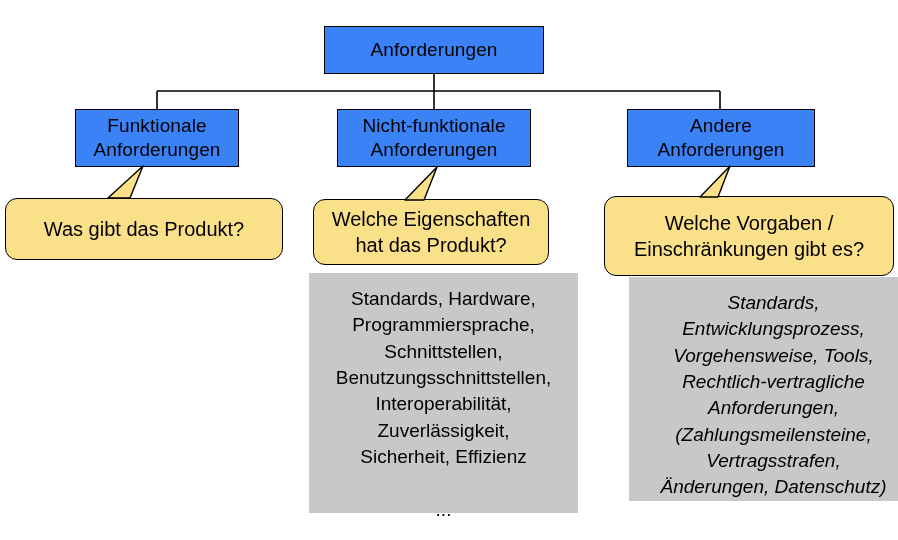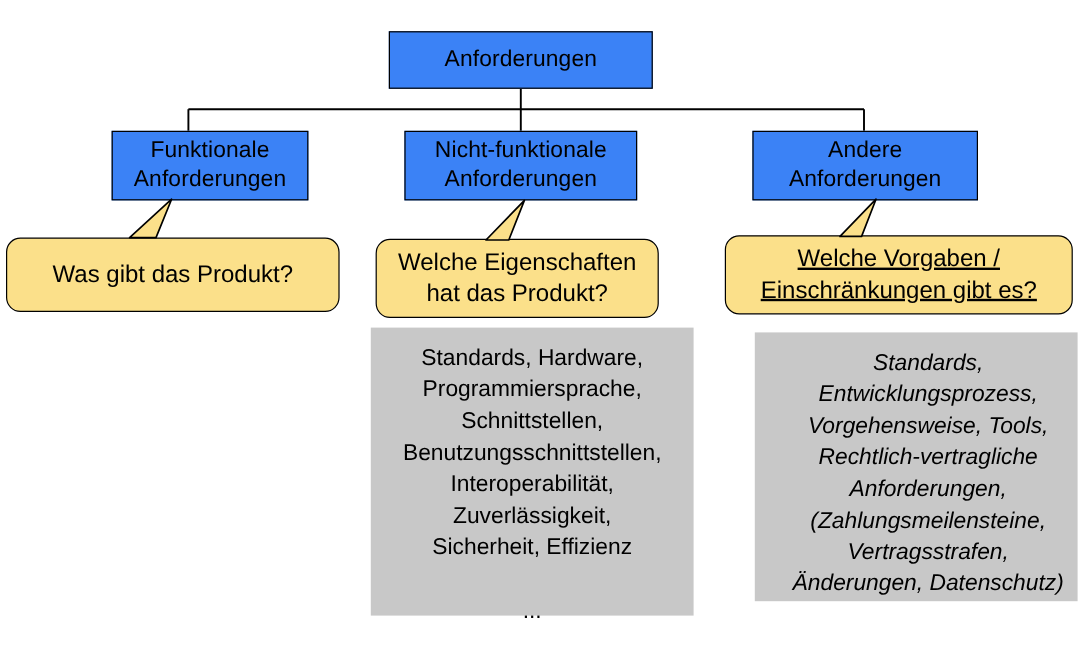--- a/index.html
+++ b/index.html
@@ -89,21 +89,21 @@
 
     <line x1="157" y1="91" x2="157" y2="109" stroke="#000000" stroke-width="1.6"></line>
     <line x1="434" y1="91" x2="434" y2="109" stroke="#000000" stroke-width="1.6"></line>
     <line x1="720" y1="91" x2="720" y2="109" stroke="#000000" stroke-width="1.6"></line>
   </svg>
 
   <div class="node" style="left:324px; top:26px; width:220px; height:48px;">
     <span>Anforderungen</span>
   </div>
 
-  <div class="node" style="left:93px; top:109px; width:164px; height:58px;">
+  <div class="node" style="left:75px; top:109px; width:164px; height:58px;">
     <span>Funktionale
 Anforderungen</span>
   </div>
 
   <div class="node" style="left:337px; top:109px; width:194px; height:58px;">
     <span>Nicht-funktionale
 Anforderungen</span>
   </div>
 
   <div class="node" style="left:627px; top:109px; width:188px; height:58px;">
@@ -119,21 +119,21 @@
 
   <div class="callout" style="left:5px; top:198px; width:278px; height:62px;">
     <span>Was gibt das Produkt?</span>
   </div>
 
   <div class="callout" style="left:313px; top:199px; width:236px; height:66px;">
     <span>Welche Eigenschaften
 hat das Produkt?</span>
   </div>
 
-  <div class="callout" style="left:604px; top:196px; width:290px; height:66px;text-decoration:underline;">
+  <div class="callout" style="left:604px; top:196px; width:290px; height:80px;">
     <span>Welche Vorgaben /
 Einschränkungen gibt es?</span>
   </div>
 
   <div class="detail-box" style="left:309px; top:273px; width:269px; height:240px;">
     <span>Standards, Hardware,
 Programmiersprache,
 Schnittstellen,
 Benutzungsschnittstellen,
 Interoperabilität,

